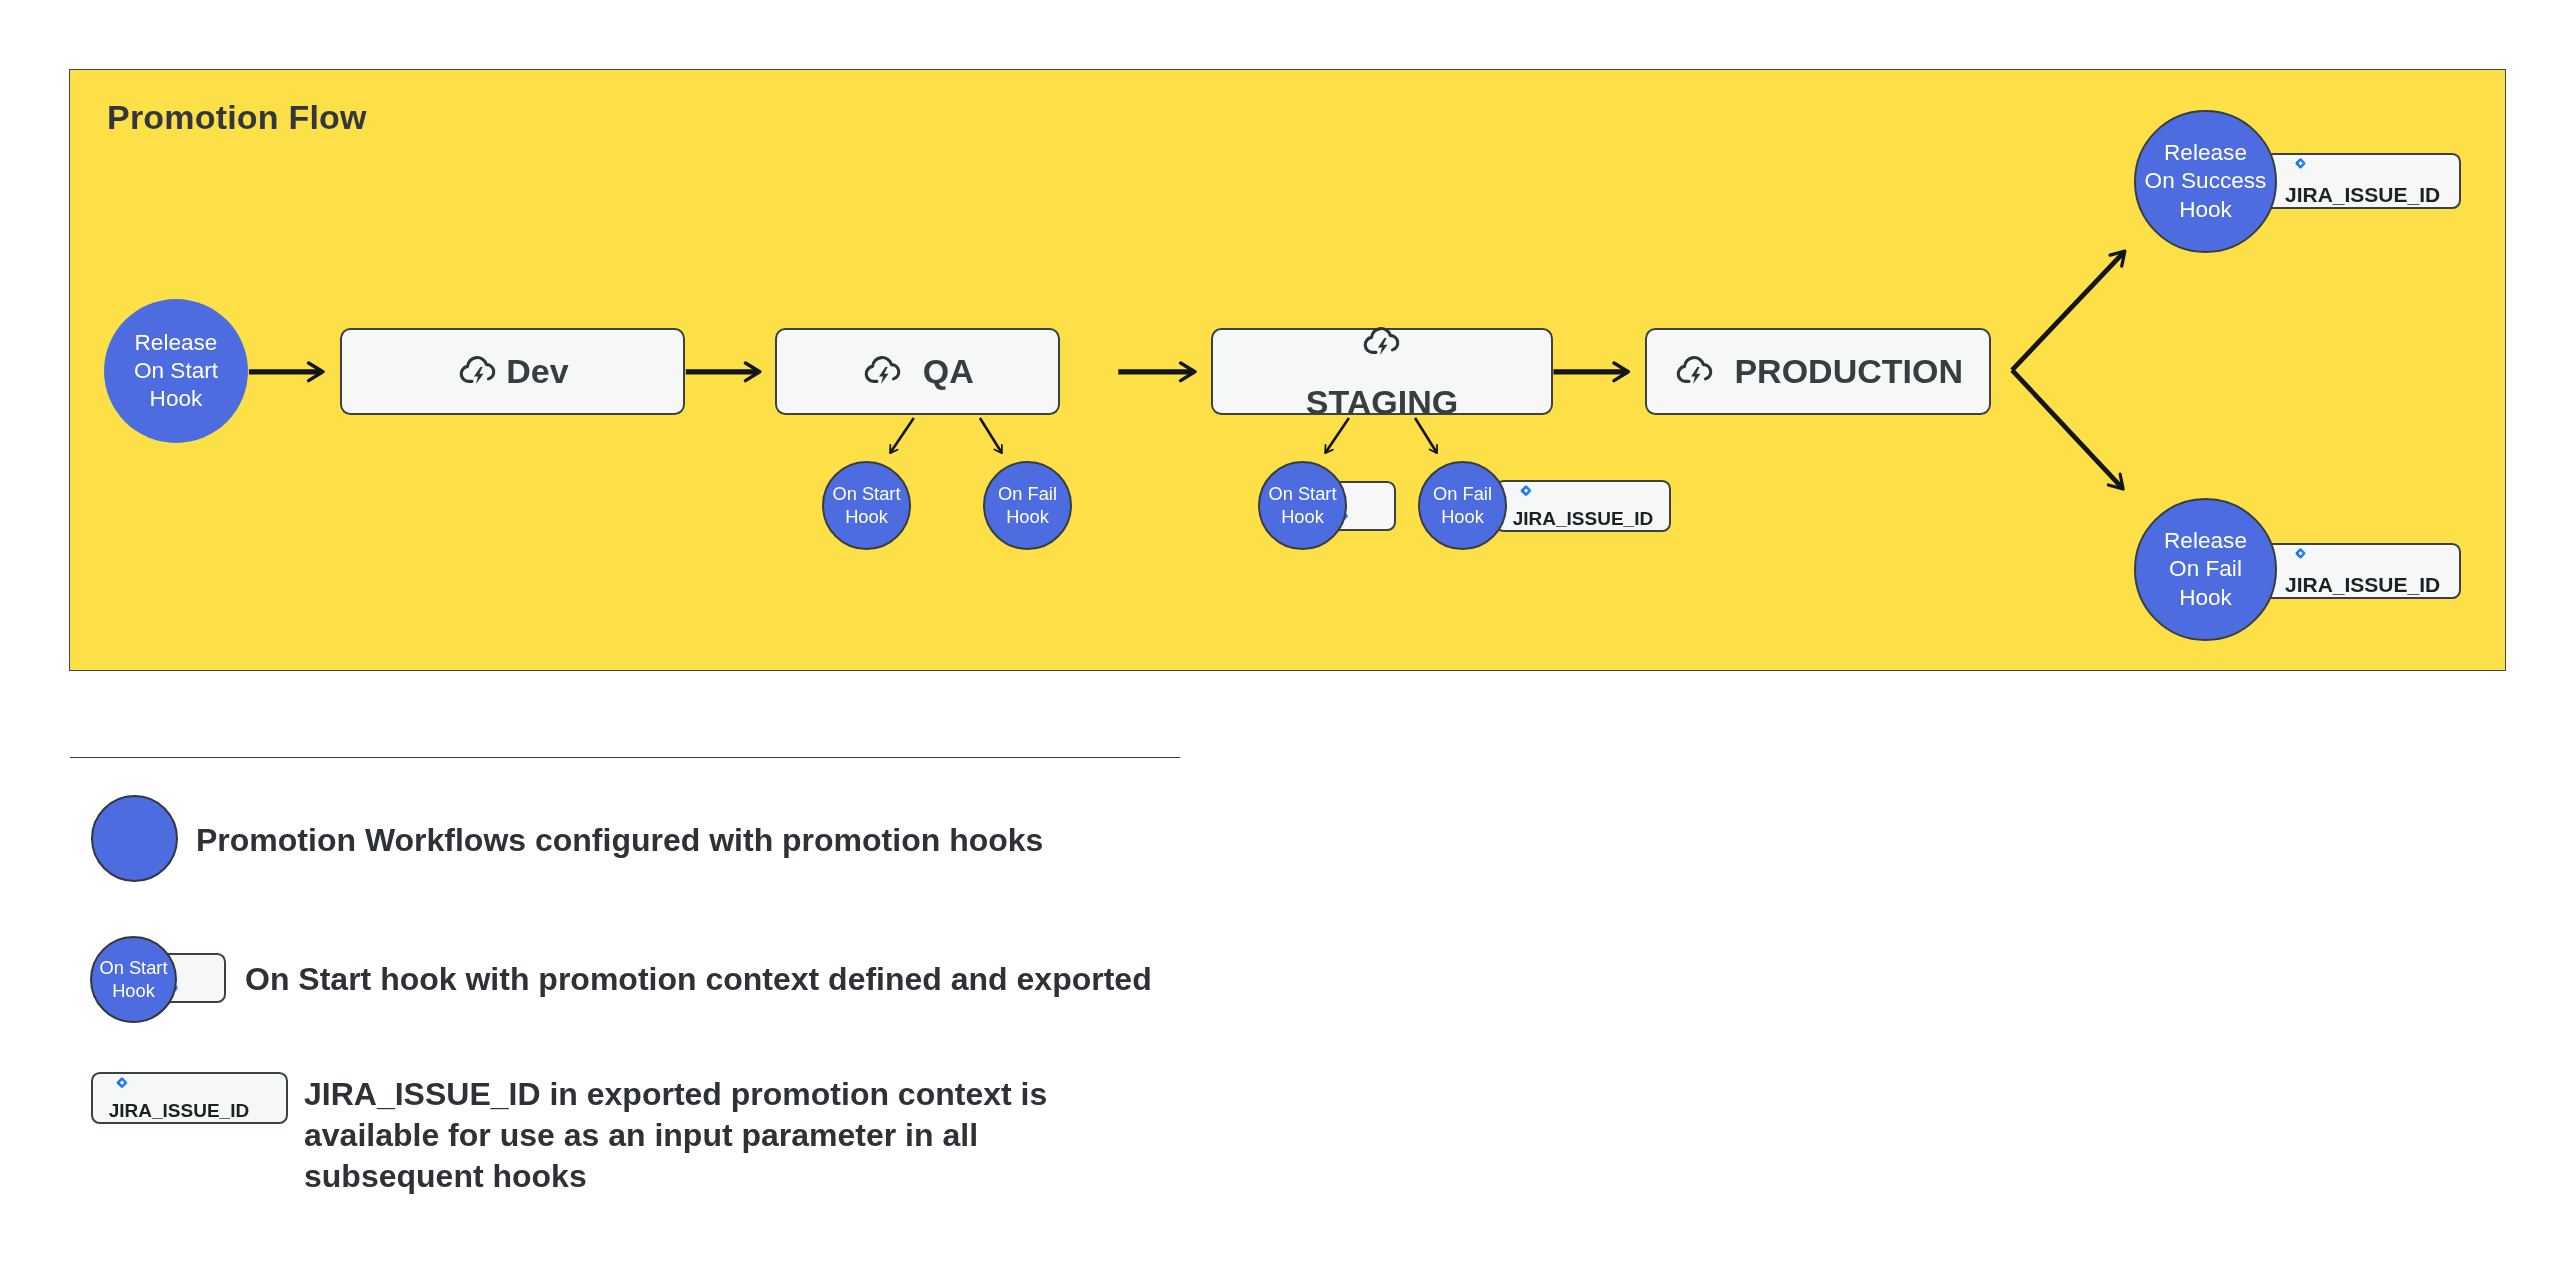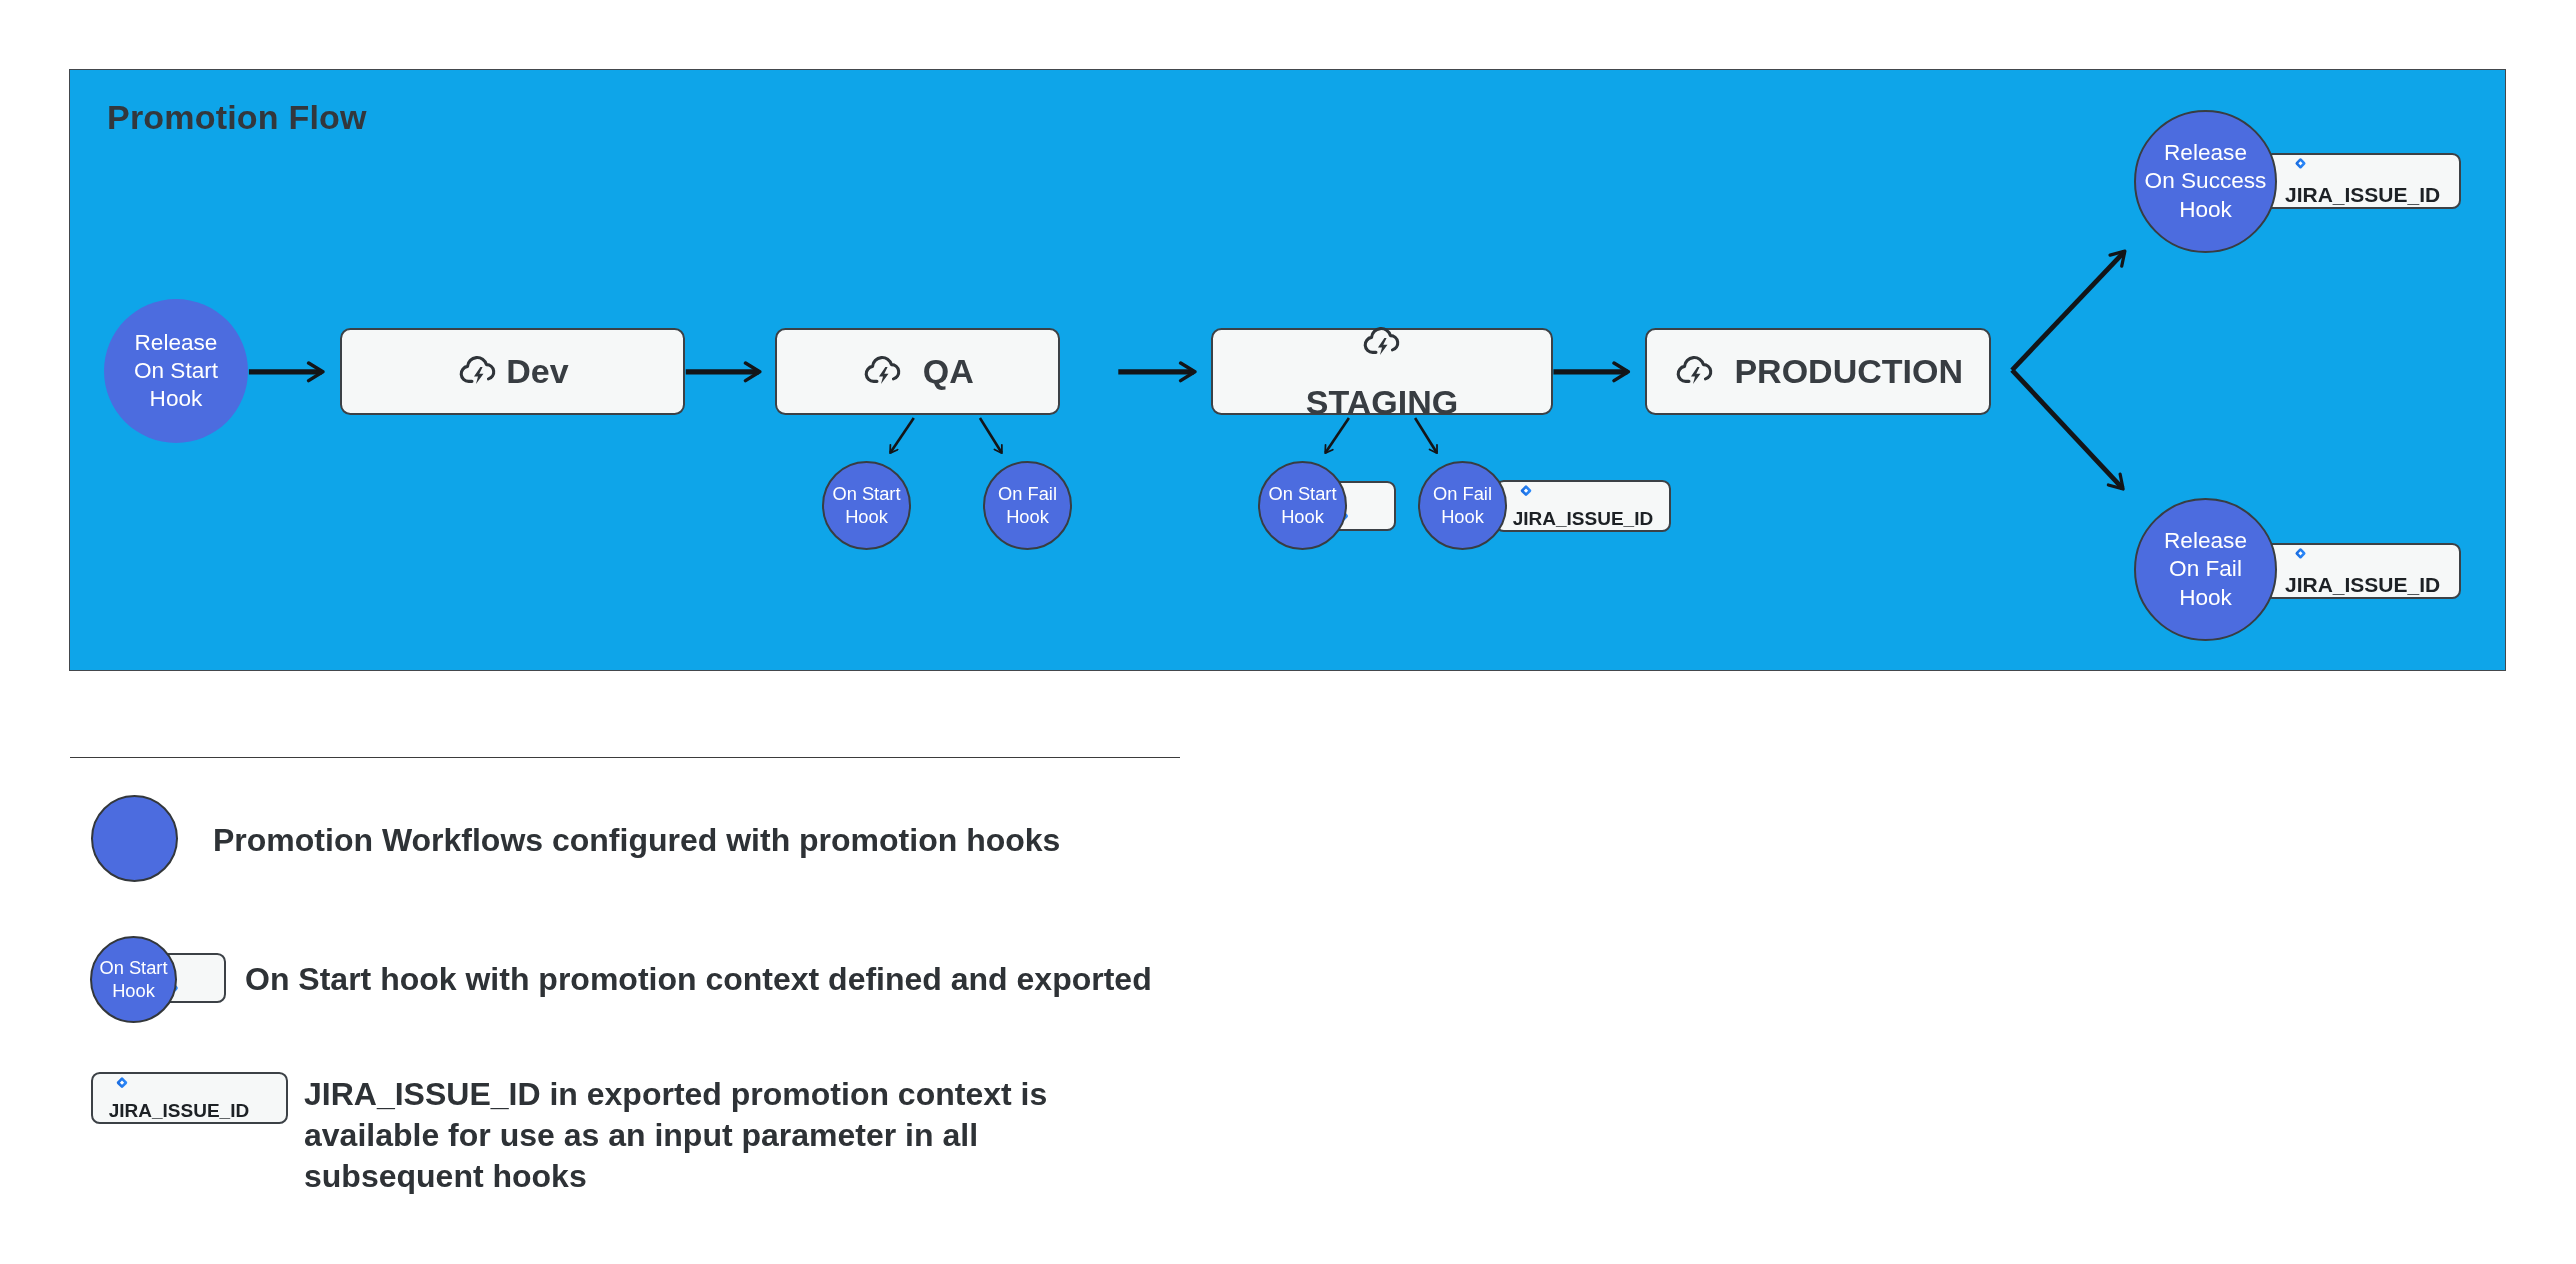--- a/index.html
+++ b/index.html
@@ -6,21 +6,21 @@
   body{
     width:2576px;height:1265px;position:relative;overflow:hidden;
     font-family:"Liberation Sans", sans-serif;
     -webkit-font-smoothing:antialiased;
   }
   .abs{position:absolute;box-sizing:border-box;}
 
   
   .flow-panel{
     left:69px;top:69px;width:2437px;height:602px;
-    border:1.7px solid #44484c;background:#0ea5e9;
+    border:1.7px solid #44484c;background:#fde047;
   }
   .panel-title{
     position:absolute;left:37px;top:28px;
     font-size:34px;font-weight:700;color:#33373c;letter-spacing:0.2px;
   }
 
   
   svg.arrow-layer{position:absolute;left:0;top:0;z-index:1;}
 
   
@@ -77,21 +77,21 @@
     color:#fff;white-space:pre-line;
   }
   .legend-circle-1{left:91px;top:795px;width:87px;height:87px;}
   .legend-circle-2{left:90px;top:936px;width:87px;height:87px;font-size:18.3px;line-height:1.22;}
   .legend-tag-2{left:155px;top:953px;z-index:2;}
   .legend-tag-3{left:91px;top:1072px;width:197px;height:52px;z-index:2;}
   .legend-text{
     z-index:2;font-size:32px;font-weight:700;color:#2e3236;line-height:41px;
     white-space:pre-line;
   }
-  .legend-text-1{left:196px;top:820px;margin-left:17px;}
+  .legend-text-1{left:196px;top:820px;}
   .legend-text-2{left:245px;top:959px;}
   .legend-text-3{left:304px;top:1074px;}
 
   .defs-holder{position:absolute;width:0;height:0;overflow:hidden;}
 </style>
 </head>
 <body>
 
 <svg class="defs-holder" aria-hidden="true">
   <defs>

